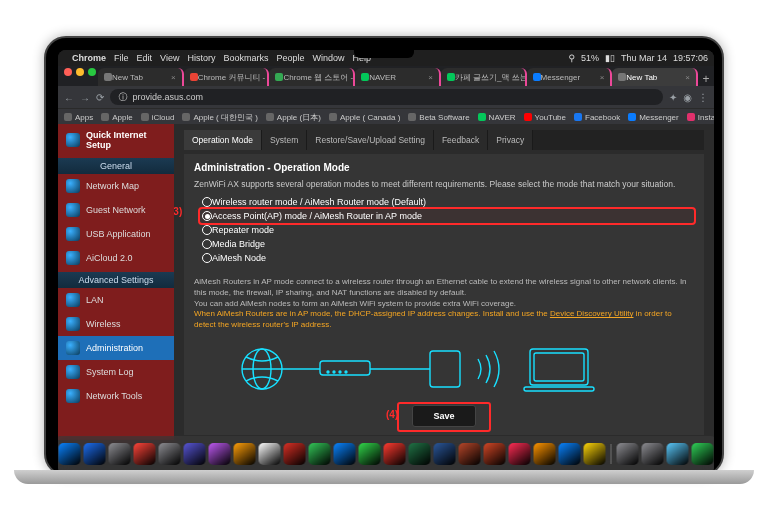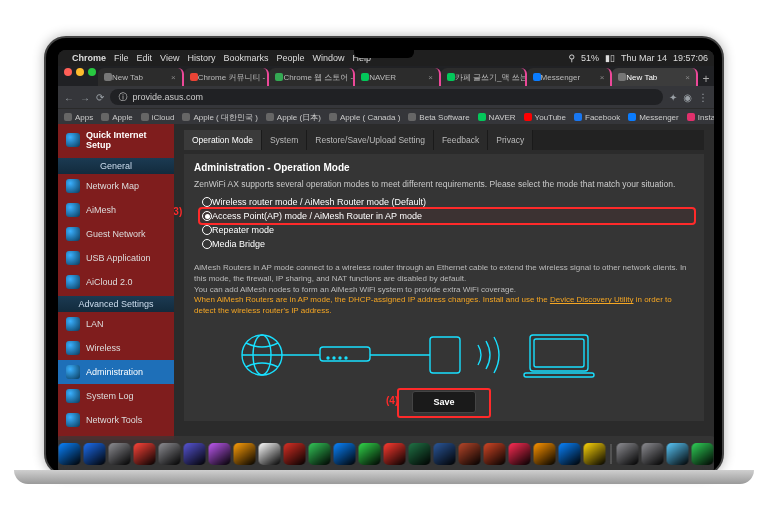--- a/index.html
+++ b/index.html
@@ -207,24 +207,20 @@
             <span>Quick Internet Setup</span>
           </div>
           <div class="sechdr">General</div>
           <div id="sb-general">
               <div class="sbitem">
                 <span class="sbicon"></span>
                 <span>Network Map</span>
               </div>
               <div class="sbitem">
                 <span class="sbicon"></span>
-                <span>AiMesh</span>
-              </div>
-              <div class="sbitem">
-                <span class="sbicon"></span>
                 <span>Guest Network</span>
               </div>
               <div class="sbitem">
                 <span class="sbicon"></span>
                 <span>USB Application</span>
               </div>
               <div class="sbitem">
                 <span class="sbicon"></span>
                 <span>AiCloud 2.0</span>
               </div>
@@ -278,20 +274,24 @@
                   <span class="rb"></span>
                   <span>Access Point(AP) mode / AiMesh Router in AP mode</span>
                 </div>
                 <div class="radio">
                   <span class="rb"></span>
                   <span>Repeater mode</span>
                 </div>
                 <div class="radio">
                   <span class="rb"></span>
                   <span>Media Bridge</span>
+                </div>
+                <div class="radio">
+                  <span class="rb"></span>
+                  <span>AiMesh Node</span>
                 </div>
               </div>
 
             <div class="help">
               <span>AiMesh Routers in AP mode connect to a wireless router through an Ethernet cable to extend the wireless signal to other network clients. In this mode, the firewall, IP sharing, and NAT functions are disabled by default.</span><br>
               <span>You can add AiMesh nodes to form an AiMesh WiFi system to provide extra WiFi coverage.</span><br>
               <span class="warn"><span>When AiMesh Routers are in AP mode, the DHCP-assigned IP address changes. Install and use the </span><span class="link">Device Discovery Utility</span><span> in order to detect the wireless router's IP address.</span></span>
             </div>
 
             <div class="diagram">

